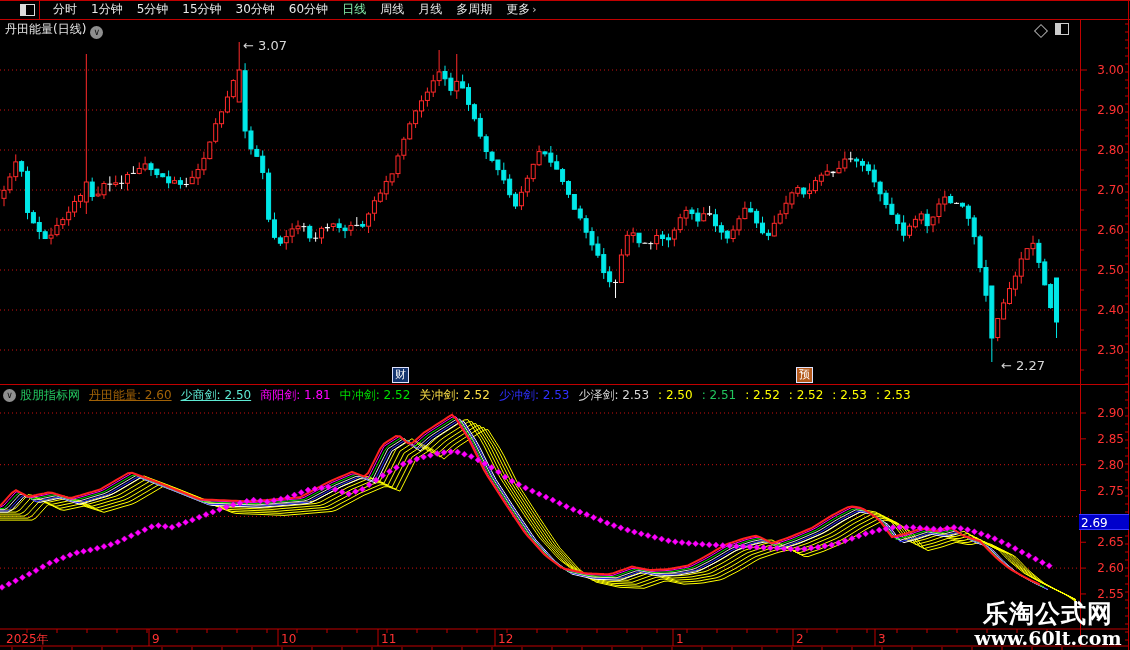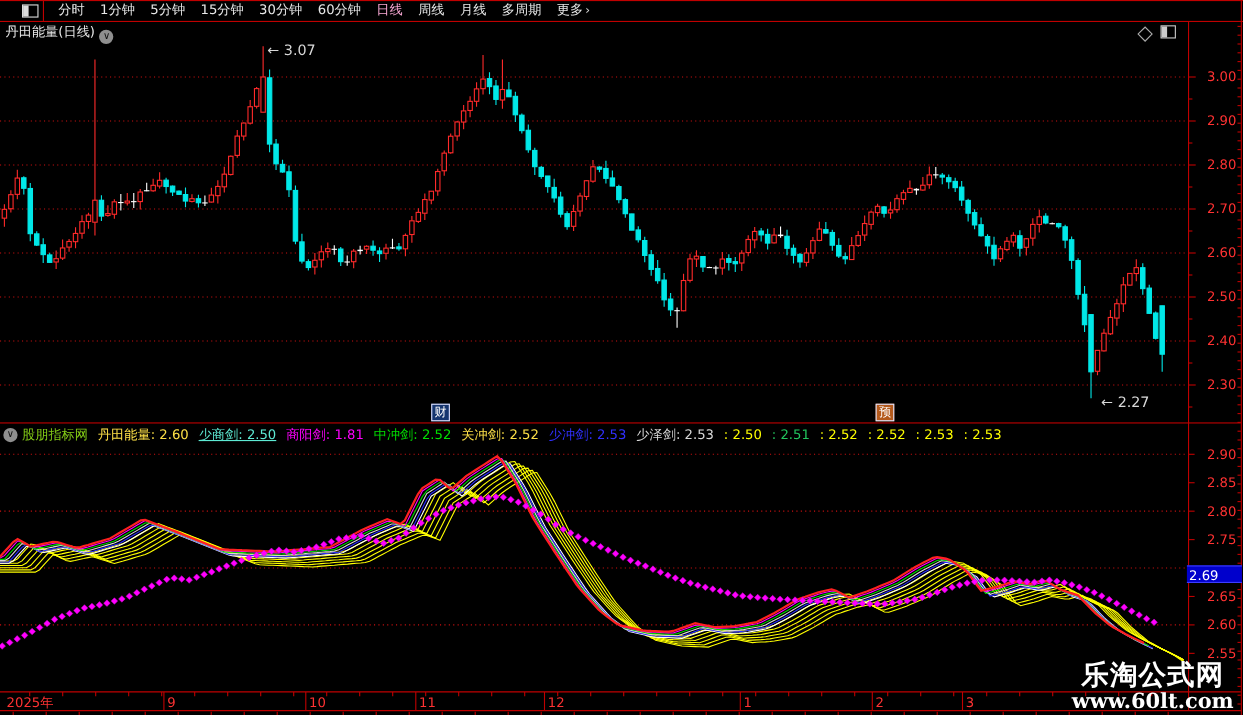--- a/index.html
+++ b/index.html
@@ -6,21 +6,21 @@
     font-family:"DejaVu Sans","Liberation Sans",sans-serif;-webkit-font-smoothing:none;}
   #app{position:relative;width:1130px;height:650px;background:#000;}
   .hline,.vline{position:absolute;background:#c00000;}
   
   #top-toolbar{position:absolute;left:16px;top:0;width:1130px;height:19px;display:flex;align-items:center;color:#e8e8e8;font-size:12px;}
   #win-icon-cell{width:23px;height:19px;border-right:1px solid #c00000;display:flex;align-items:center;justify-content:center;flex:0 0 auto;}
   .winbox{width:13px;height:10px;border:1px solid #ddd;position:relative;}
   .winbox i{position:absolute;left:0;top:0;width:5px;height:100%;background:#ddd;}
   #period-tabs{display:flex;align-items:center;margin-left:6px;flex:1 1 auto;}
   .tab{padding:0 7px;cursor:default;white-space:nowrap;line-height:19px;}
-  .tab.sel{color:#f9a8d4;}
+  .tab.sel{color:#86efac;}
   .tab .arr{font-size:11px;margin-left:2px;color:#cfcfcf;}
   #tb-actions{display:flex;align-items:stretch;height:19px;flex:0 0 auto;margin-right:2px;}
   .act{border-left:1px solid #c00000;padding:0 9px;line-height:19px;white-space:nowrap;color:#f2f2f2;}
   
   #title-row{position:absolute;left:0;top:20px;width:1078px;height:18px;color:#e6e6e6;font-size:12px;}
   #stock-title{position:absolute;left:5px;top:1px;}
   .circ{display:inline-block;width:13px;height:13px;border-radius:50%;background:#8f8f8f;color:#111;
     font-size:9px;line-height:13px;text-align:center;vertical-align:-2px;margin-left:4px;}
   #row2-icons{position:absolute;left:1036px;top:3px;width:44px;height:14px;}
   .diam{display:inline-block;width:8px;height:8px;border:1px solid #aaa;transform:rotate(45deg);margin-right:9px;}
@@ -30,21 +30,21 @@
   #top-chart{position:absolute;left:0;top:20px;}
   #bottom-chart{position:absolute;left:0;top:405px;}
   #axis-col{position:absolute;left:1080px;top:0;}
   #time-axis{position:absolute;left:0;top:628px;}
   
   .evmark{position:absolute;top:367px;width:15px;height:14px;border:1px solid #dfe3ff;color:#fff;
     font-size:11px;line-height:14px;text-align:center;z-index:6;}
   
   #ind-header{position:absolute;left:3px;top:386px;height:18px;display:flex;align-items:center;font-size:12px;white-space:nowrap;z-index:5;}
   #ind-header .fld{margin-right:9px;}
-  #ind-header .src{color:#84cc16;margin:0 9px 0 4px;}
+  #ind-header .src{color:#22c55e;margin:0 9px 0 4px;}
   
   #cur-badge{position:absolute;left:1079px;width:50px;height:16px;background:#0000cc;border-top:1px solid #3c3cff;border-bottom:1px solid #3c3cff;
     color:#fff;font-size:12px;line-height:16px;padding-left:2px;z-index:7;box-sizing:border-box;}
   
   #watermark{position:absolute;left:958px;top:600px;width:180px;text-align:center;color:#fff;z-index:50;
     font-family:"DejaVu Serif","Liberation Serif",serif;font-weight:bold;}
   #wm1{font-size:25px;letter-spacing:1px;line-height:28px;}
   #wm2{font-size:19px;line-height:20px;}
 </style>
 </head>
@@ -458,21 +458,21 @@
 
   <div id="markers">
       <div class="evmark" style="left: 392px; background: rgb(21, 53, 111);">财</div>
       <div class="evmark" style="left: 796px; background: rgb(180, 90, 28);">预</div>
     </div>
   <div class="hline" style="left:0;top:384px;width:1128px;height:1px;"></div>
 
   <div id="ind-header">
     <span class="circ" style="margin-left:0;">∨</span>
     <span class="src">股朋指标网</span>
-  <span class="fld" style="color: #fde047;">丹田能量: 2.60</span>
+  <span class="fld" style="color: #a16207; text-decoration: underline;">丹田能量: 2.60</span>
       <span class="fld" style="color: #5eead4; text-decoration: underline;">少商剑: 2.50</span>
       <span class="fld" style="color: rgb(255, 0, 255);">商阳剑: 1.81</span>
       <span class="fld" style="color: rgb(0, 224, 0);">中冲剑: 2.52</span>
       <span class="fld" style="color: #fde047;">关冲剑: 2.52</span>
       <span class="fld" style="color: rgb(48, 48, 255);">少冲剑: 2.53</span>
       <span class="fld" style="color: rgb(216, 216, 216);">少泽剑: 2.53</span>
       <span class="fld" style="color: rgb(255, 255, 0);">: 2.50</span>
       <span class="fld" style="color: #22c55e;">: 2.51</span>
       <span class="fld" style="color: rgb(255, 255, 0);">: 2.52</span>
       <span class="fld" style="color: rgb(255, 255, 0);">: 2.52</span>

